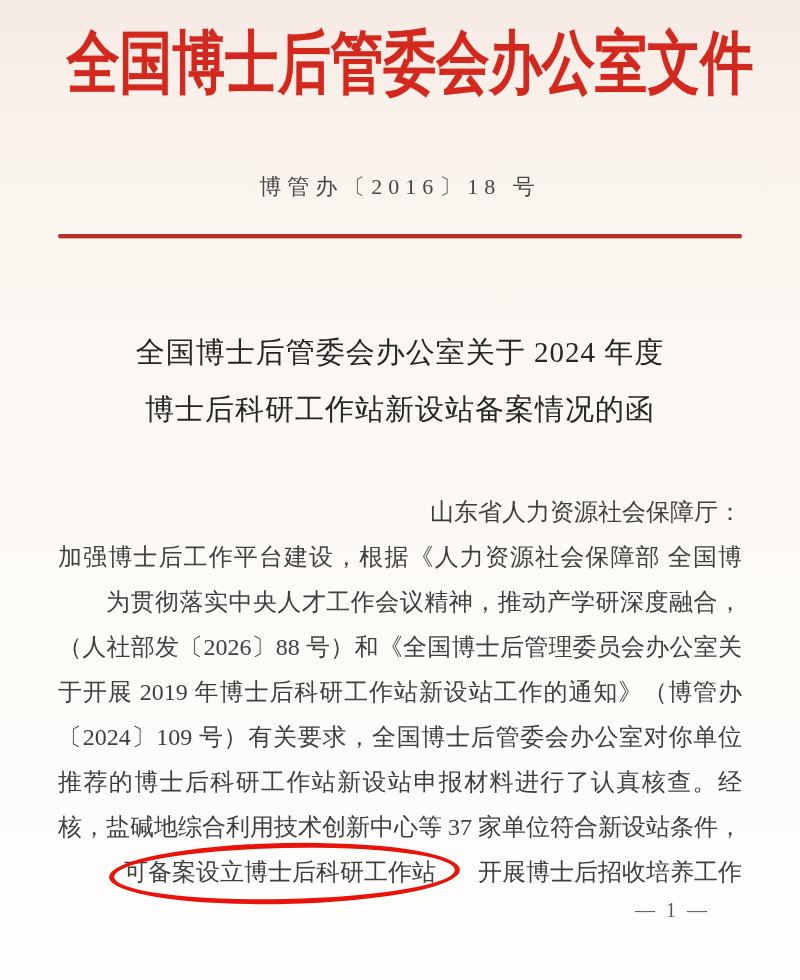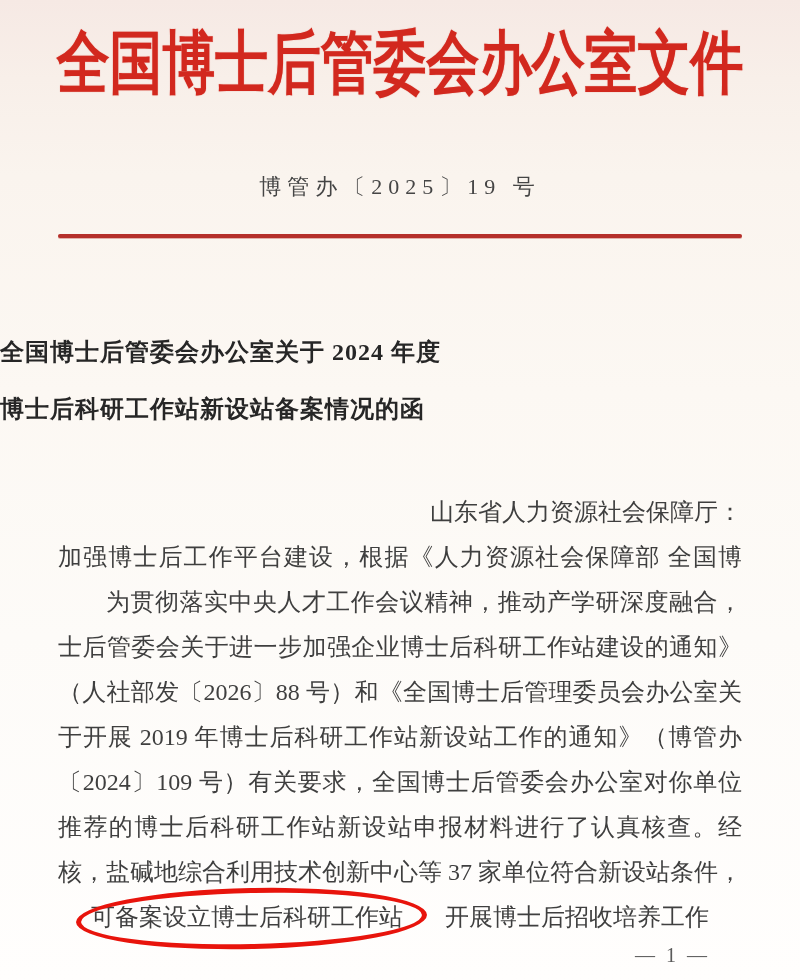--- a/index.html
+++ b/index.html
@@ -21,21 +21,21 @@
     background:linear-gradient(180deg,
       #f6e9e4 0%,
       #f8efe9 8%,
       #faf4ee 18%,
       #fcf8f3 40%,
       #fdfbf8 65%,
       #fffefd 100%);
   }
   .letterhead-wrap{
     padding-top:24px;
-    text-align:center;
+    text-align:right;
     line-height:78px;
     height:102px;
   }
   .letterhead{
     display:inline-block;
     font-weight:bold;
     font-size:60px;
     color:var(--header-red);
     white-space:nowrap;
     transform:scale(0.88,1.14);
@@ -53,22 +53,23 @@
   .divider{
     width:684px;
     height:4px;
     margin:32px auto 0;
     background:var(--divider-red);
     border-radius:2px;
     box-shadow:0 1px 0 rgba(181,48,43,.35);
   }
   .doc-title{
     margin-top:86px;
-    font-weight:bold;
-    font-size:24px;
+    text-align:center;
+    font-weight:normal;
+    font-size:29px;
     line-height:57px;
     color:#262626;
     letter-spacing:1px;
   }
   .body{
     width:684px;
     margin:52px auto 0;
     font-size:24px;
     color:var(--ink);
     line-height:45px;
@@ -79,21 +80,21 @@
   }
   .jline{
     text-align:justify;
     text-align-last:justify;
     text-justify:inter-character;
     white-space:normal;
     overflow:hidden;
   }
   .indent{text-indent:2em;}
   .addressee{text-align:right;}
-  .last-line{text-align:center;font-family:Liberation Serif, serif;}
+  .last-line{text-align:right;font-family:Liberation Serif, serif;}
   .circled{
     position:relative;
     display:inline-block;
     margin-right:36px;
   }
   .oval{
     position:absolute;
     left:-15px;
     right:-24px;
     top:-7px;
@@ -114,34 +115,33 @@
 </style>
 </head>
 <body>
 
 <div class="page">
 
   <div class="letterhead-wrap">
     <span class="letterhead">全国博士后管委会办公室文件</span>
   </div>
 
-  <div class="doc-number">博管办〔2025〕19 号</div>
+  <div class="doc-number">博管办〔2016〕18 号</div>
 
   <div class="divider"></div>
 
   <div class="doc-title">
     <div>全国博士后管委会办公室关于 2024 年度</div>
     <div>博士后科研工作站新设站备案情况的函</div>
   </div>
 
   <div class="body">
     <div class="body-line addressee">山东省人力资源社会保障厅：</div>
     <div class="body-line jline">加强博士后工作平台建设，根据《人力资源社会保障部 全国博</div>
     <div class="body-line jline indent">为贯彻落实中央人才工作会议精神，推动产学研深度融合，</div>
-    <div class="body-line jline">士后管委会关于进一步加强企业博士后科研工作站建设的通知》</div>
     <div class="body-line jline">（人社部发〔2026〕88 号）和《全国博士后管理委员会办公室关</div>
     <div class="body-line jline">于开展 2019 年博士后科研工作站新设站工作的通知》（博管办</div>
     <div class="body-line jline">〔2024〕109 号）有关要求，全国博士后管委会办公室对你单位</div>
     <div class="body-line jline">推荐的博士后科研工作站新设站申报材料进行了认真核查。经</div>
     <div class="body-line jline">核，盐碱地综合利用技术创新中心等 37 家单位符合新设站条件，</div>
     <div class="body-line last-line">
       <span class="circled">
         <span class="oval"></span>
         <span>可备案设立博士后科研工作站</span>
       </span>

